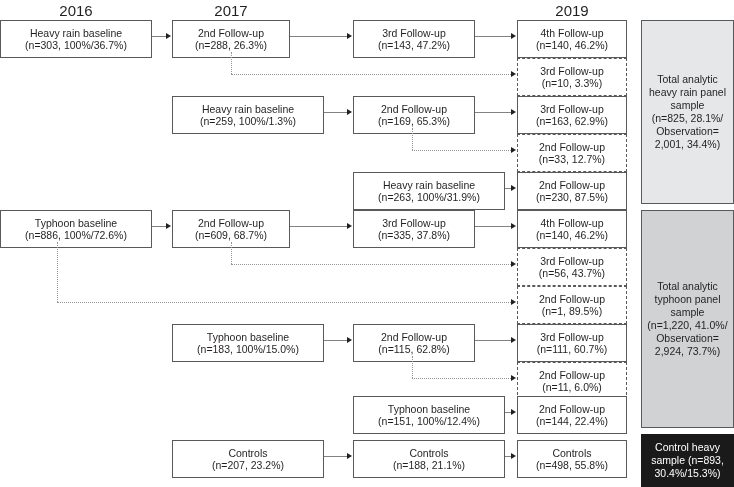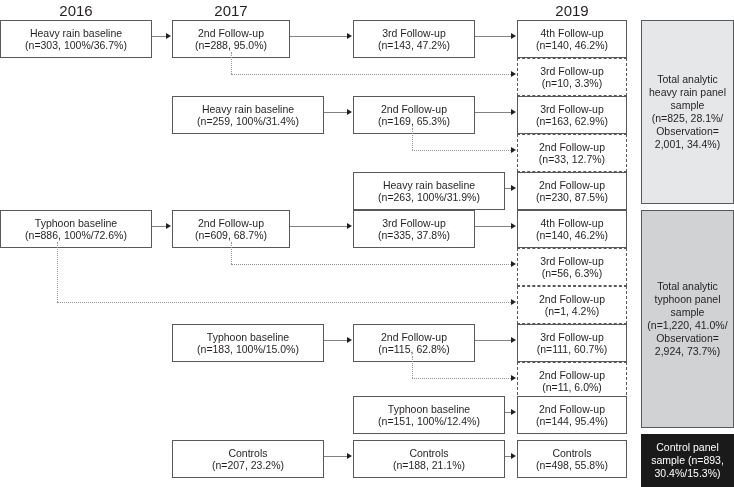--- a/index.html
+++ b/index.html
@@ -96,21 +96,21 @@
 
   <div class="box" style="left:0px;top:20px;width:152px;height:32px;">
     <span class="l1">Heavy rain baseline</span>
     <span class="l2">(n=303, 100%/36.7%)</span>
   </div>
   <div class="hline" style="left:152px;top:36px;width:14px;"></div>
   <div class="arrow" style="left:166px;top:32.8px;"></div>
 
   <div class="box" style="left:172px;top:20px;width:118px;height:32px;">
     <span class="l1">2nd Follow-up</span>
-    <span class="l2">(n=288, 95.0%)</span>
+    <span class="l2">(n=288, 26.3%)</span>
   </div>
   <div class="hline" style="left:290px;top:36px;width:57px;"></div>
   <div class="arrow" style="left:347px;top:32.8px;"></div>
 
   <div class="box" style="left:353px;top:20px;width:122px;height:32px;">
     <span class="l1">3rd Follow-up</span>
     <span class="l2">(n=143, 47.2%)</span>
   </div>
   <div class="hline" style="left:475px;top:36px;width:36px;"></div>
   <div class="arrow" style="left:511px;top:32.8px;"></div>
@@ -124,21 +124,21 @@
   <div class="dline-h" style="left:231px;top:74px;width:280px;"></div>
   <div class="arrow" style="left:511px;top:70.8px;"></div>
 
   <div class="box dashed" style="left:517px;top:58px;width:110px;height:32px;">
     <span class="l1">3rd Follow-up</span>
     <span class="l2">(n=10, 3.3%)</span>
   </div>
 
   <div class="box" style="left:172px;top:96px;width:152px;height:32px;">
     <span class="l1">Heavy rain baseline</span>
-    <span class="l2">(n=259, 100%/31.4%)</span>
+    <span class="l2">(n=259, 100%/1.3%)</span>
   </div>
   <div class="hline" style="left:324px;top:112px;width:23px;"></div>
   <div class="arrow" style="left:347px;top:108.8px;"></div>
 
   <div class="box" style="left:353px;top:96px;width:122px;height:32px;">
     <span class="l1">2nd Follow-up</span>
     <span class="l2">(n=169, 65.3%)</span>
   </div>
   <div class="hline" style="left:475px;top:112px;width:36px;"></div>
   <div class="arrow" style="left:511px;top:108.8px;"></div>
@@ -203,30 +203,30 @@
     <span class="l1">4th Follow-up</span>
     <span class="l2">(n=140, 46.2%)</span>
   </div>
 
   <div class="dline-v" style="left:231px;top:242px;height:22px;"></div>
   <div class="dline-h" style="left:231px;top:264px;width:280px;"></div>
   <div class="arrow" style="left:511px;top:260.8px;"></div>
 
   <div class="box dashed" style="left:517px;top:248px;width:110px;height:32px;">
     <span class="l1">3rd Follow-up</span>
-    <span class="l2">(n=56, 6.3%)</span>
+    <span class="l2">(n=56, 43.7%)</span>
   </div>
 
   <div class="dline-v" style="left:57px;top:242px;height:60px;"></div>
   <div class="dline-h" style="left:57px;top:302px;width:454px;"></div>
   <div class="arrow" style="left:511px;top:298.8px;"></div>
 
   <div class="box dashed" style="left:517px;top:286px;width:110px;height:32px;">
     <span class="l1">2nd Follow-up</span>
-    <span class="l2">(n=1, 4.2%)</span>
+    <span class="l2">(n=1, 89.5%)</span>
   </div>
 
   <div class="box" style="left:172px;top:324px;width:152px;height:32px;">
     <span class="l1">Typhoon baseline</span>
     <span class="l2">(n=183, 100%/15.0%)</span>
   </div>
   <div class="hline" style="left:324px;top:340px;width:23px;"></div>
   <div class="arrow" style="left:347px;top:336.8px;"></div>
 
   <div class="box" style="left:353px;top:324px;width:122px;height:32px;">
@@ -252,21 +252,21 @@
 
   <div class="box" style="left:353px;top:396px;width:152px;height:32px;">
     <span class="l1">Typhoon baseline</span>
     <span class="l2">(n=151, 100%/12.4%)</span>
   </div>
   <div class="hline" style="left:505px;top:412px;width:6px;"></div>
   <div class="arrow" style="left:511px;top:408.8px;"></div>
 
   <div class="box" style="left:517px;top:396px;width:110px;height:32px;">
     <span class="l1">2nd Follow-up</span>
-    <span class="l2">(n=144, 95.4%)</span>
+    <span class="l2">(n=144, 22.4%)</span>
   </div>
 
   <div class="panel grey-dark" style="left:641px;top:210px;width:93px;height:218px;">
     <span>Total analytic</span>
     <span>typhoon panel</span>
     <span>sample</span>
     <span>(n=1,220, 41.0%/</span>
     <span>Observation=</span>
     <span>2,924, 73.7%)</span>
   </div>
@@ -284,18 +284,18 @@
   </div>
   <div class="hline" style="left:505px;top:456px;width:6px;"></div>
   <div class="arrow" style="left:511px;top:452.8px;"></div>
 
   <div class="box" style="left:517px;top:440px;width:110px;height:32px;">
     <span class="l1">Controls</span>
     <span class="l2">(n=498, 55.8%)</span>
   </div>
 
   <div class="panel black" style="left:641px;top:434px;width:93px;height:53px;">
-    <span>Control panel</span>
+    <span>Control heavy</span>
     <span>sample (n=893,</span>
     <span>30.4%/15.3%)</span>
   </div>
 
 </div>
 
 </body></html>

